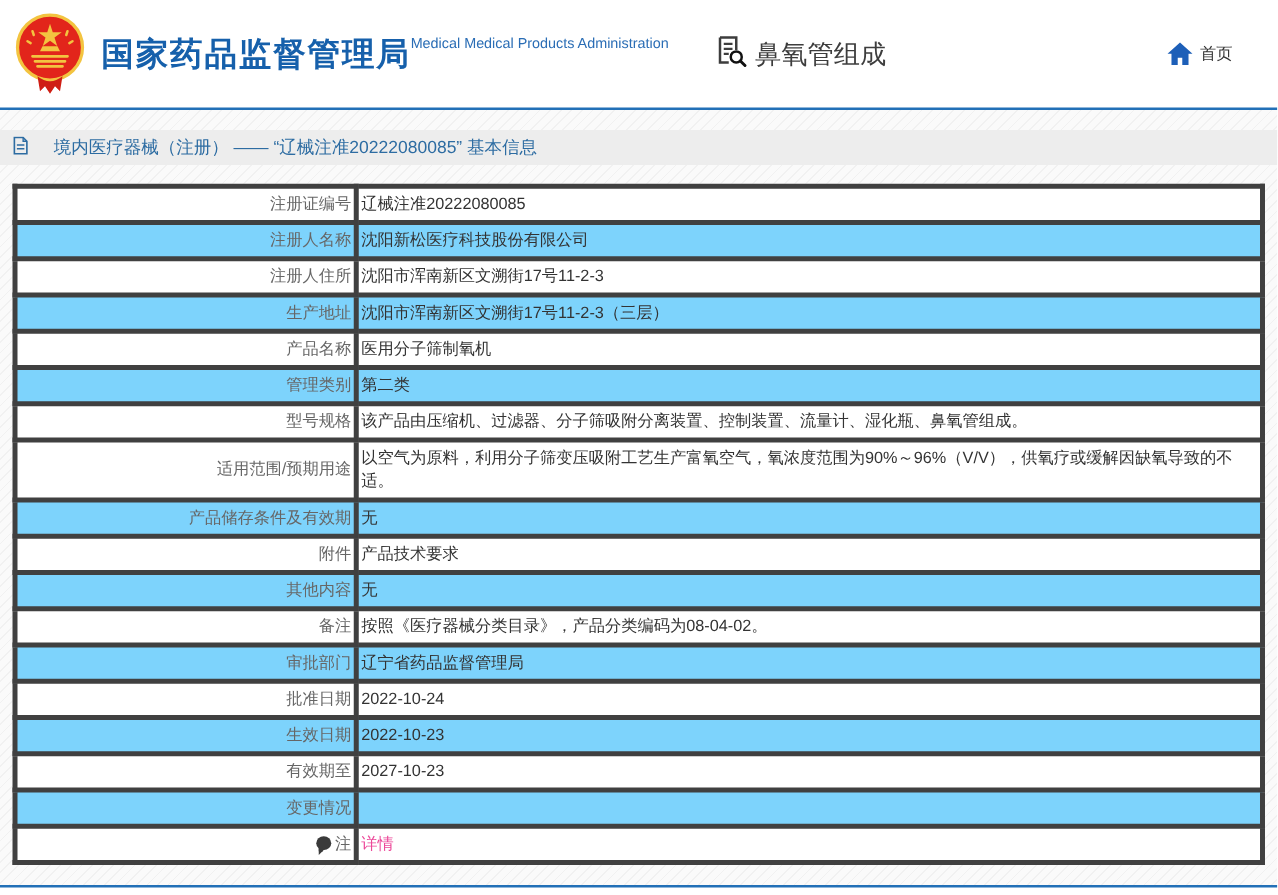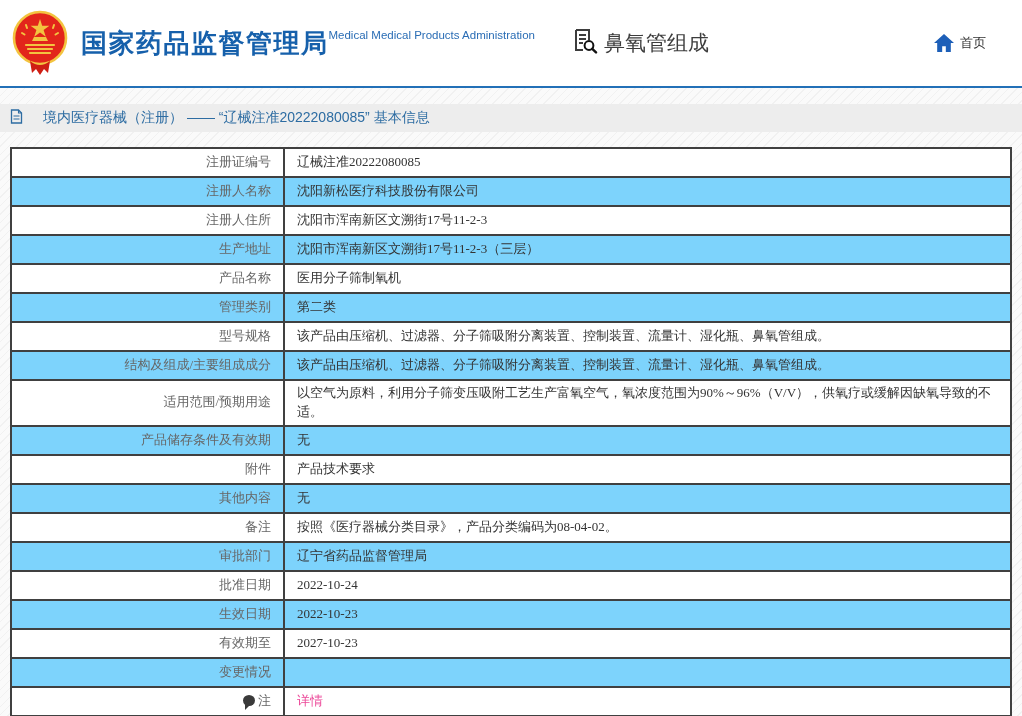--- a/index.html
+++ b/index.html
@@ -22,21 +22,21 @@
   .nav-item svg { display:block; }
 
   
   .main { flex:1 1 auto; padding-top:16px;
           background:repeating-linear-gradient(135deg,#fafafa 0px,#fafafa 5px,#f1f1f1 5px,#f1f1f1 6px); }
   .title-bar { height:28px; background:#ededed; display:flex; align-items:center; gap:20px;
                padding-left:10px; font-size:14px; color:#2d6ca2; }
   .title-bar svg { flex:0 0 auto; }
 
   .info-table { width:1002px; margin:15px 10px 0; border-collapse:collapse; background:#fff; font-size:13px; table-layout:fixed; }
-  .info-table td { border:2px solid #404040; height:29px; padding:3px 12px; line-height:1.45;font-family:Liberation Serif, serif; }
+  .info-table td { border:4px solid #404040; height:29px; padding:3px 2px; line-height:1.45; }
   td.label-cell { width:273px; text-align:right; color:#666; white-space:nowrap; }
   td.value-cell { color:#333; text-align:left; }
   tr.even td { background:#7dd3fc; }
   tr.odd  td { background:#ffffff; }
   a.detail-link { color:#ec4899; text-decoration:none; cursor:pointer; }
 
   .bubble-icon { width:12px; height:11px; background:#3a3a3a; border-radius:50%;
                  display:inline-block; position:relative; vertical-align:-1px; margin-right:3px; }
   .bubble-icon::after { content:''; position:absolute; bottom:-4px; left:2px;
                         border:3px solid transparent; border-top-color:#3a3a3a; border-left-color:#3a3a3a; }
@@ -127,24 +127,20 @@
             <td class="value-cell">医用分子筛制氧机</td>
           </tr>
           <tr class="even">
             <td class="label-cell">管理类别</td>
             <td class="value-cell">第二类</td>
           </tr>
           <tr class="odd">
             <td class="label-cell">型号规格</td>
             <td class="value-cell">该产品由压缩机、过滤器、分子筛吸附分离装置、控制装置、流量计、湿化瓶、鼻氧管组成。</td>
           </tr>
-          <tr class="even">
-            <td class="label-cell">结构及组成/主要组成成分</td>
-            <td class="value-cell">该产品由压缩机、过滤器、分子筛吸附分离装置、控制装置、流量计、湿化瓶、鼻氧管组成。</td>
-          </tr>
           <tr class="odd">
             <td class="label-cell">适用范围/预期用途</td>
             <td class="value-cell">以空气为原料，利用分子筛变压吸附工艺生产富氧空气，氧浓度范围为90%～96%（V/V），供氧疗或缓解因缺氧导致的不适。</td>
           </tr>
           <tr class="even">
             <td class="label-cell">产品储存条件及有效期</td>
             <td class="value-cell">无</td>
           </tr>
           <tr class="odd">
             <td class="label-cell">附件</td>

